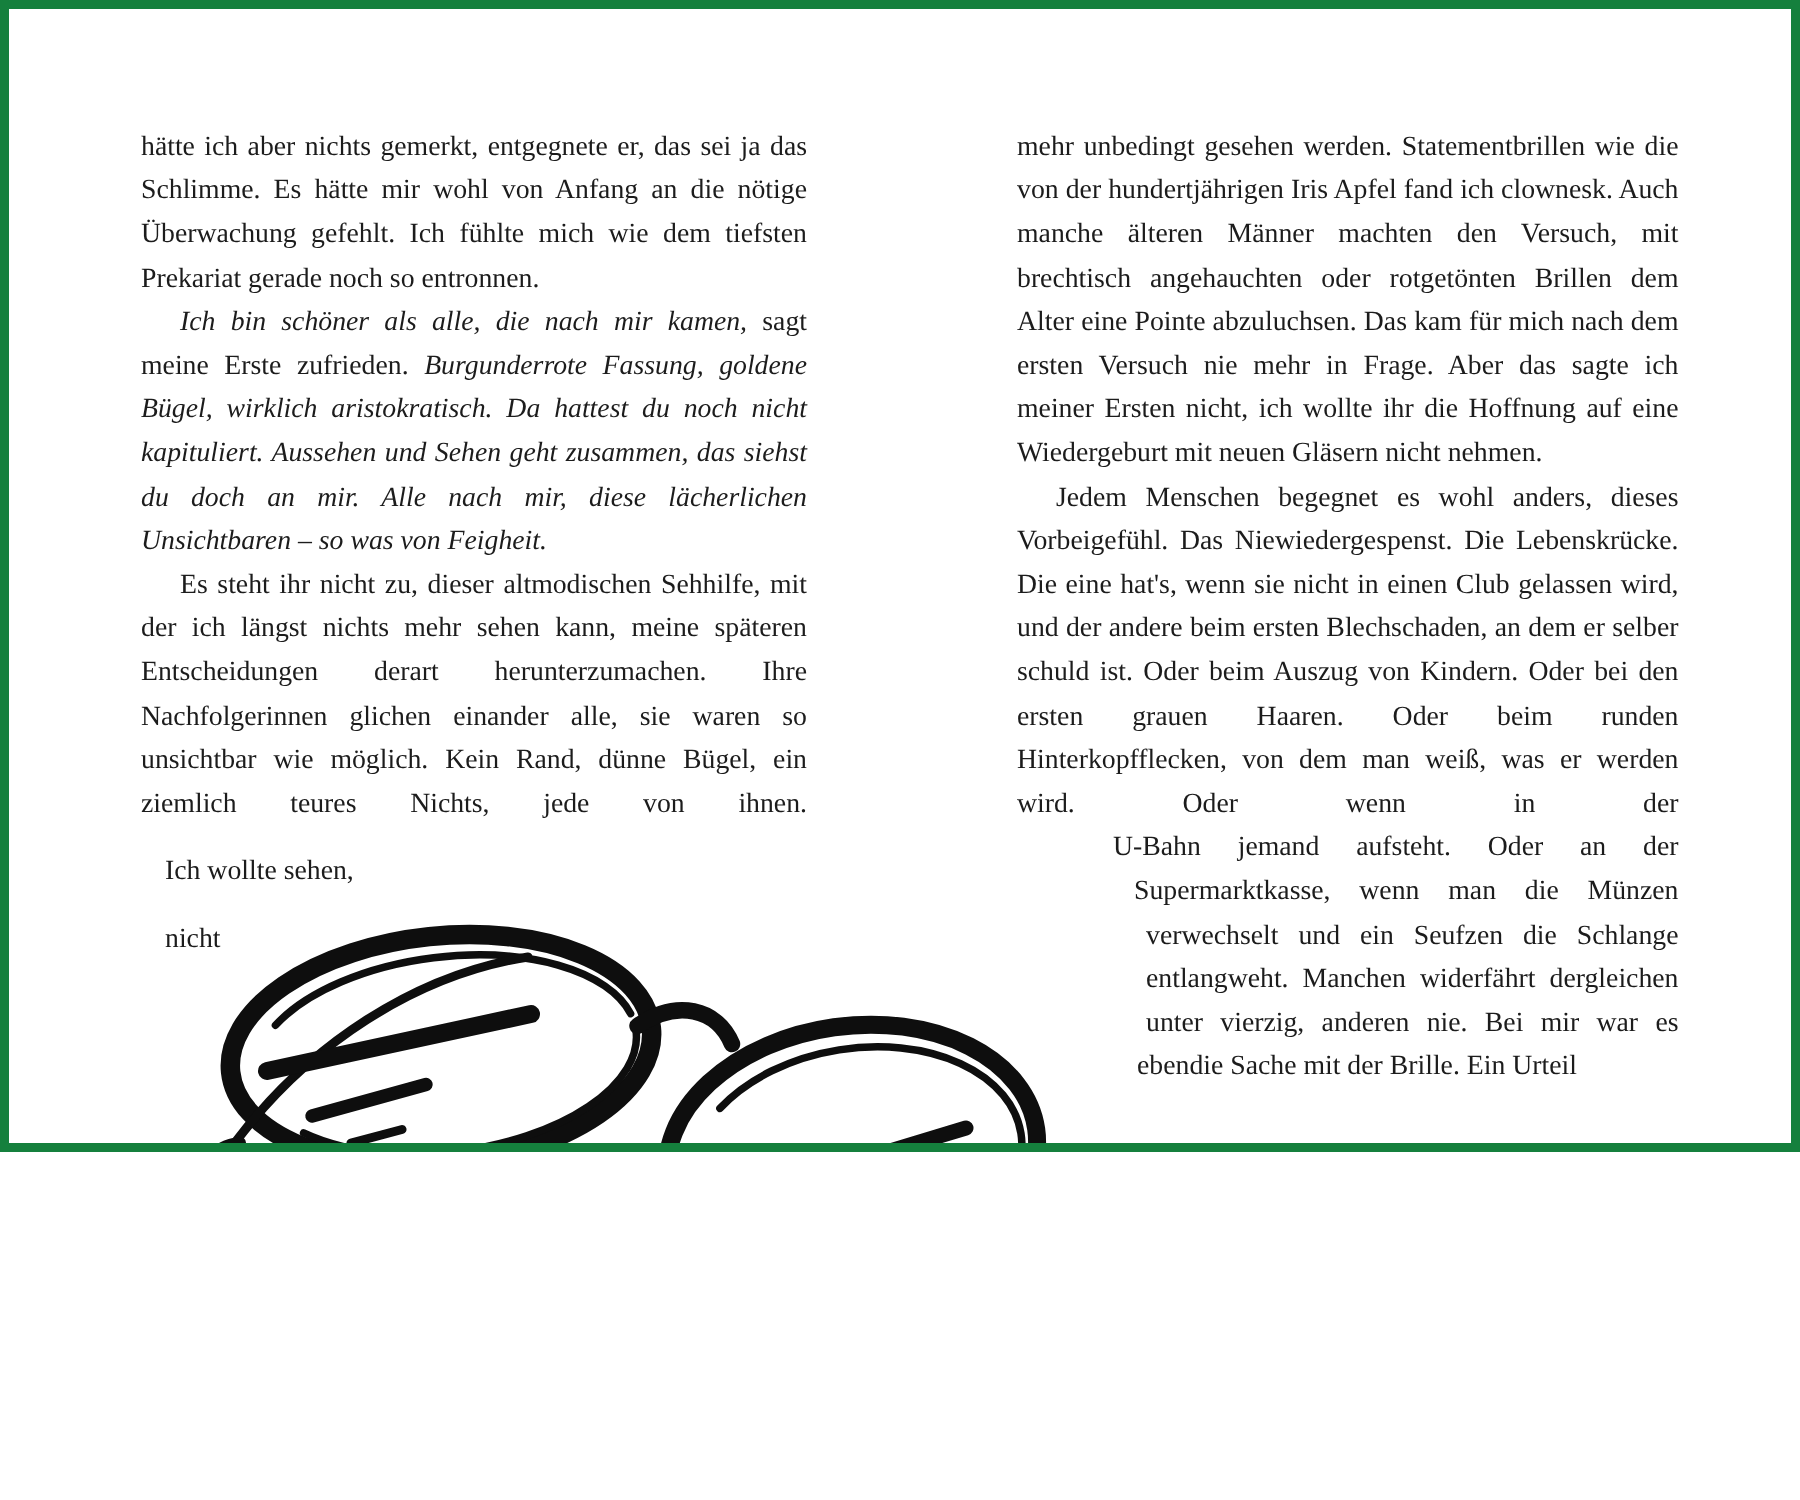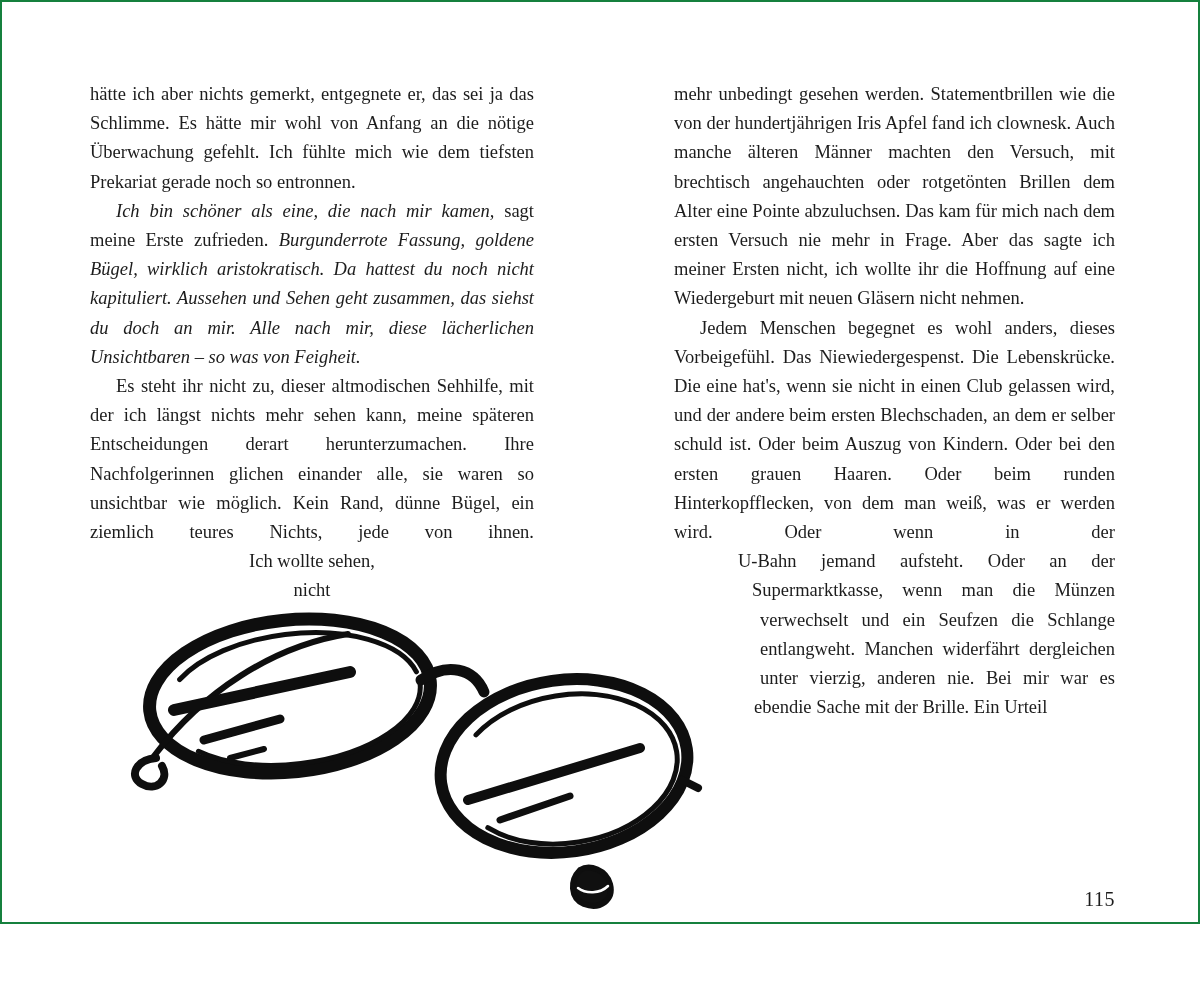--- a/index.html
+++ b/index.html
@@ -1,51 +1,51 @@
 <!DOCTYPE html>
 <html lang="de"><head>
 <meta charset="utf-8">
 <style>
   html,body{margin:0;padding:0;background:#ffffff;}
   .page{
     position:relative;
-    width:1200px;height:924px;
+    width:1200px;height:768px;
     box-sizing:border-box;
     background:#ffffff;
-    border:2px solid #15803d;
+    border:6px solid #15803d;
     font-family:"Liberation Serif", serif;
     color:#1c1c1c;
     overflow:hidden;
   }
   .col{position:absolute;top:78px;font-size:18.5px;line-height:29.2px;}
   .col-left{left:88px;width:444px;}
   .col-right{left:672px;width:441px;}
   .para{text-align:justify;hyphens:auto;-webkit-hyphens:auto;margin:0;}
   .cont{text-align-last:justify;}
   .indent{text-indent:26px;}
   .it{font-style:italic;}
-  .tail{text-align:center;margin:0;}
+  .tail{text-align:left;margin:16px;}
   .sp{float:left;clear:left;height:29.2px;}
   .sp1{width:50px}.sp2{width:64px}.sp3{width:78px}
   .sp4{width:86px}.sp5{width:86px}.sp6{width:80px}
   .pagenum{
     position:absolute;left:672px;top:886px;width:441px;
     text-align:right;font-size:20px;letter-spacing:0.5px;
   }
   .art{position:absolute;left:110px;top:586px;width:600px;height:340px;}
 </style>
 </head>
 <body>
 
 <div class="page">
 
   <div class="col col-left">
     <p class="para">hätte ich aber nichts gemerkt, entgegnete er, das sei ja das Schlimme. Es hätte mir wohl von Anfang an die nötige Überwachung gefehlt. Ich fühlte mich wie dem tiefsten Prekariat gerade noch so entronnen.</p>
 
-    <p class="para indent"><span class="it">Ich bin schöner als eine, die nach mir kamen,</span><span> sagt meine Erste zufrieden. </span><span class="it">Burgunderrote Fassung, goldene Bügel, wirklich aristokratisch. Da hattest du noch nicht kapituliert. Aussehen und Sehen geht zusammen, das siehst du doch an mir. Alle nach mir, diese lächerlichen Unsichtbaren – so was von Feigheit.</span></p>
+    <p class="para indent"><span class="it">Ich bin schöner als alle, die nach mir kamen,</span><span> sagt meine Erste zufrieden. </span><span class="it">Burgunderrote Fassung, goldene Bügel, wirklich aristokratisch. Da hattest du noch nicht kapituliert. Aussehen und Sehen geht zusammen, das siehst du doch an mir. Alle nach mir, diese lächerlichen Unsichtbaren – so was von Feigheit.</span></p>
 
     <p class="para indent cont">Es steht ihr nicht zu, dieser altmodischen Sehhilfe, mit der ich längst nichts mehr sehen kann, meine späteren Entscheidungen derart herunterzumachen. Ihre Nachfolgerinnen glichen einander alle, sie waren so unsichtbar wie möglich. Kein Rand, dünne Bügel, ein ziemlich teures Nichts, jede von ihnen.</p>
     <p class="tail">Ich wollte sehen,</p>
     <p class="tail">nicht</p>
   </div>
 
   <div class="col col-right">
     <p class="para">mehr unbedingt gesehen werden. Statementbrillen wie die von der hundertjährigen Iris Apfel fand ich clownesk. Auch manche älteren Männer machten den Versuch, mit brechtisch angehauchten oder rotgetönten Brillen dem Alter eine Pointe abzuluchsen. Das kam für mich nach dem ersten Versuch nie mehr in Frage. Aber das sagte ich meiner Ersten nicht, ich wollte ihr die Hoffnung auf eine Wiedergeburt mit neuen Gläsern nicht nehmen.</p>
 
 

